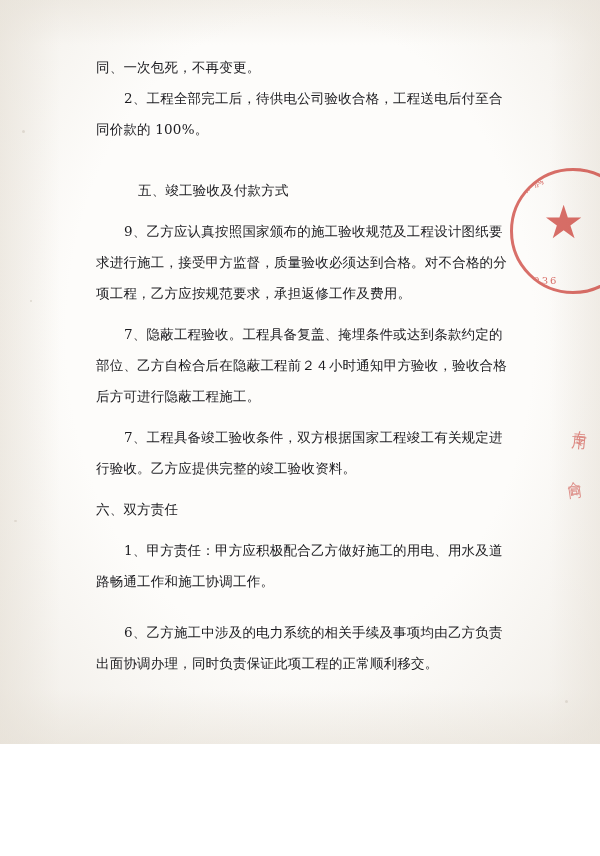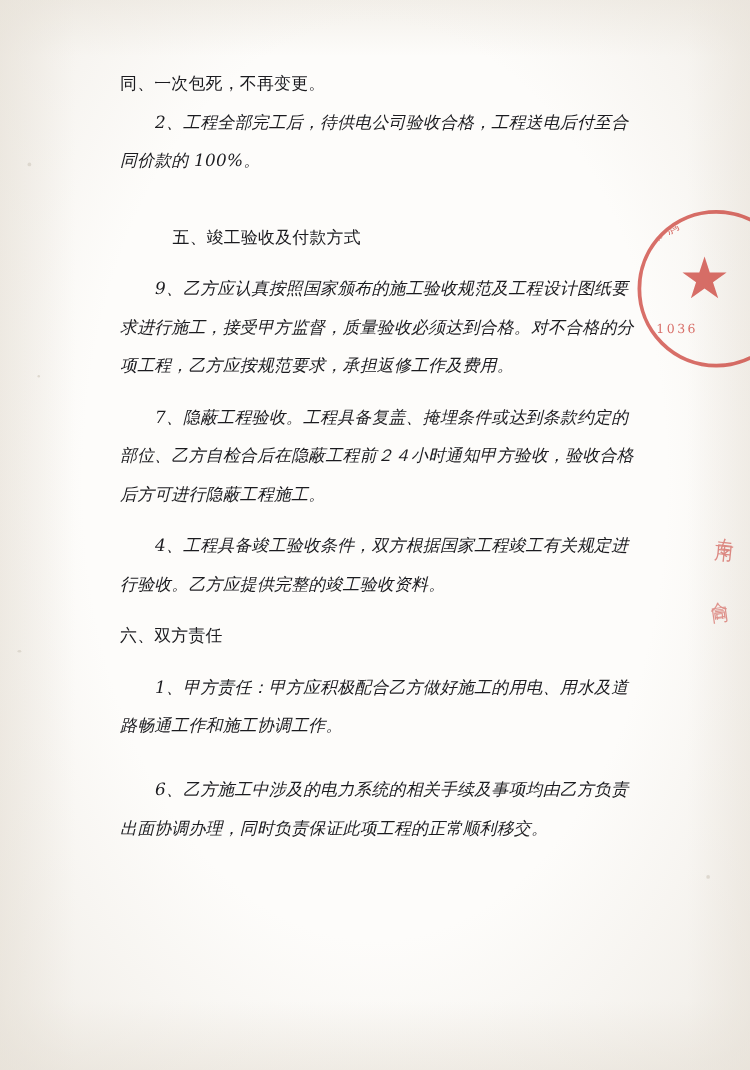--- a/index.html
+++ b/index.html
@@ -8,21 +8,21 @@
     background: #ffffff;
   }
   body {
     width: 600px;
     height: 856px;
     font-family: "DejaVu Serif", "Liberation Serif", serif;
   }
   #page {
     position: relative;
     width: 600px;
-    height: 856px;
+    height: 744px;
     background: #fdfcfa;
     overflow: hidden;
   }
   
   #paper-texture {
     position: absolute;
     inset: 0;
     background:
       radial-gradient(ellipse at 50% 45%, rgba(255,255,255,0) 55%, rgba(228,222,212,0.55) 100%),
       linear-gradient(to right, rgba(236,231,223,0.75) 0px, rgba(255,255,255,0) 60px),
@@ -40,21 +40,20 @@
   p.line {
     margin: 0 0 0 0;
     color: #1b1b1f;
     font-size: 13.5px;
     line-height: 31px;
     letter-spacing: 0.2px;
     white-space: pre-wrap;
   }
   p.indent {
     text-indent: 28px;
-    font-style: italic;
   }
   .heading {
     font-weight: normal;
     font-size: 14px;
     letter-spacing: 1px;
   }
   .heading.center {
     text-indent: 42px;
   }
   .gap-sm { height: 10px; }
@@ -91,21 +90,21 @@
     top: 6px;
     font-size: 11px;
     letter-spacing: 3px;
     color: #c9342c;
     transform: rotate(-28deg);
     white-space: nowrap;
   }
   #stamp-main .bottom-text {
     position: absolute;
     left: 12px;
-    bottom: 22px;
+    bottom: 5px;
     font-size: 10px;
     letter-spacing: 2px;
     color: #c9342c;
   }
   #stamp-side-1 {
     right: 10px;
     top: 418px;
     font-size: 15px;
     writing-mode: vertical-rl;
     letter-spacing: 6px;
@@ -154,21 +153,21 @@
     <div class="gap-sm"></div>
 
     <p class="line indent">9、乙方应认真按照国家颁布的施工验收规范及工程设计图纸要求进行施工，接受甲方监督，质量验收必须达到合格。对不合格的分项工程，乙方应按规范要求，承担返修工作及费用。</p>
 
     <div class="gap-sm"></div>
 
     <p class="line indent">7、隐蔽工程验收。工程具备复盖、掩埋条件或达到条款约定的部位、乙方自检合后在隐蔽工程前２４小时通知甲方验收，验收合格后方可进行隐蔽工程施工。</p>
 
     <div class="gap-sm"></div>
 
-    <p class="line indent">4、工程具备竣工验收条件，双方根据国家工程竣工有关规定进行验收。乙方应提供完整的竣工验收资料。</p>
+    <p class="line indent">7、工程具备竣工验收条件，双方根据国家工程竣工有关规定进行验收。乙方应提供完整的竣工验收资料。</p>
 
     <div class="gap-sm"></div>
 
     <p class="line heading">六、双方责任</p>
 
     <div class="gap-sm"></div>
 
     <p class="line indent">1、甲方责任：甲方应积极配合乙方做好施工的用电、用水及道路畅通工作和施工协调工作。</p>
 
     <div class="gap-sm"></div>

